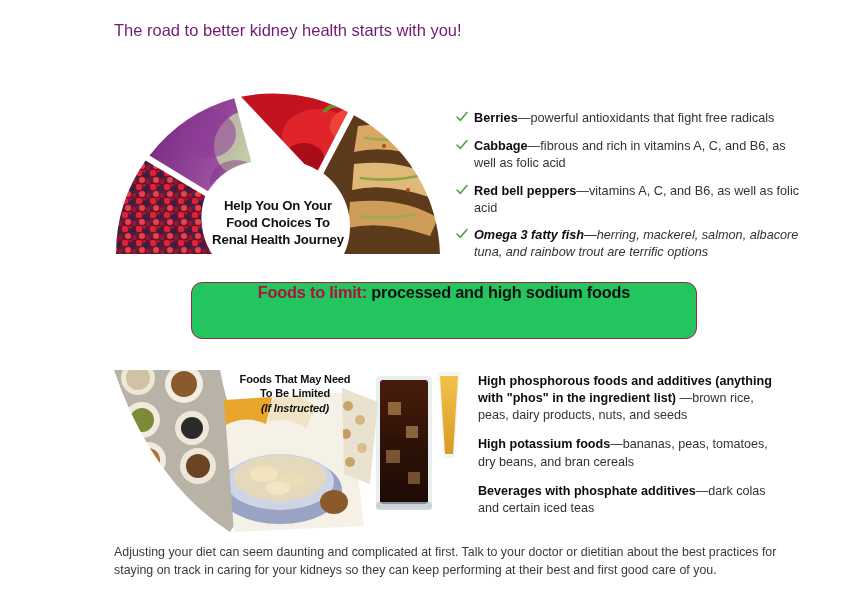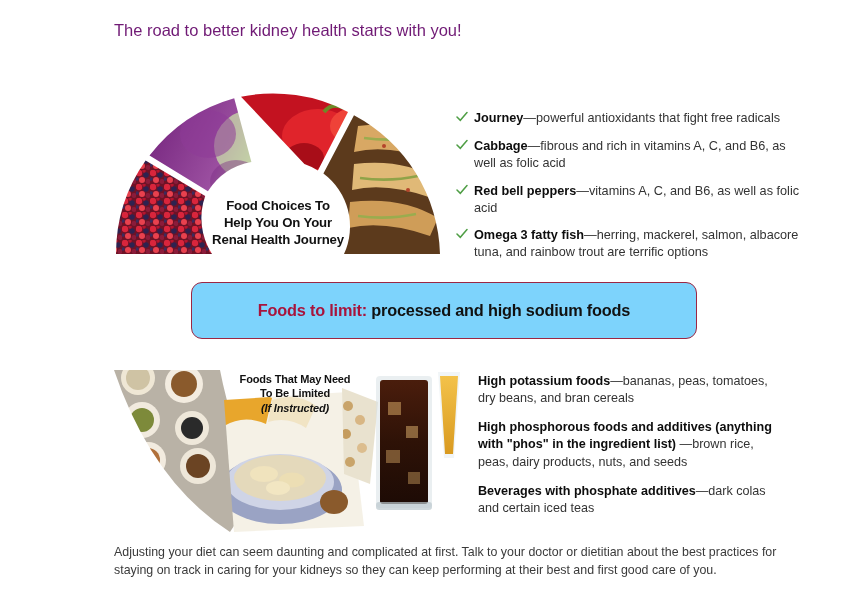--- a/index.html
+++ b/index.html
@@ -62,42 +62,41 @@
     width: 348px;
   }
   .benefit {
     position: relative;
     padding-left: 18px;
     margin-bottom: 11px;
     font-size: 12.7px;
     line-height: 1.33;
     color: #333333;
   }
-  .benefit:last-child { margin-bottom: 0; }
+  .benefit:last-child { margin-bottom: 0; font-style: italic; }
   .check {
     position: absolute;
     left: 0;
     top: 1px;
     width: 12px;
     height: 12px;
   }
   .benefit b { color: #0d0d0d; font-weight: bold; }
 
   
   .limit-box {
     position: absolute;
     left: 191px;
     top: 282px;
     width: 506px;
     height: 57px;
     border: 1.6px solid #9c2743;
     border-radius: 11px;
-    background: #7dd3fc;
+    background: #22c55e;
     display: flex;
-    align-items: center;
     justify-content: center;
   }
   .limit-text {
     font-size: 16.3px;
     font-weight: bold;
     color: #111111;
     letter-spacing: -0.2px;
     white-space: nowrap;
   }
   .limit-text .accent { color: #a8143c; }
@@ -217,33 +216,33 @@
       </defs>
 
       <g>
         <path d="M 8 168 A 162 162 0 0 1 37.6 74.6 L 97.2 110.0 A 66 66 0 0 0 104 168 Z" fill="url(#pBerries)"></path>
         <path d="M 41.5 69.6 A 162 162 0 0 1 126.2 12.3 L 143.4 76.0 A 66 66 0 0 0 99.9 105.2 Z" fill="url(#pCabbageTex)"></path>
         <path d="M 133.0 10.7 A 162 162 0 0 1 240.0 25.9 L 209.9 84.4 A 66 66 0 0 0 196.4 77.9 Z" fill="url(#pPeppers)"></path>
         <path d="M 246.0 29.2 A 162 162 0 0 1 332 168 L 236 168 A 66 66 0 0 0 215.4 87.5 Z" fill="url(#pFish)"></path>
       </g>
     </svg>
     <div class="fan-caption">
+      <div>Help You On Your</div>
       <div>Food Choices To</div>
-      <div>Help You On Your</div>
       <div>Renal Health Journey</div>
     </div>
   </div>
 
   <div class="benefits">
 
     <div class="benefit">
       <svg class="check" viewBox="0 0 12 12">
         <path d="M1 6 L4.3 9.3 L11 1.6" stroke="#4f9e45" stroke-width="1.5" fill="none" stroke-linecap="round"></path>
       </svg>
-      <b>Journey</b><span>—</span><span>powerful antioxidants that fight free radicals</span>
+      <b>Berries</b><span>—</span><span>powerful antioxidants that fight free radicals</span>
     </div>
 
     <div class="benefit">
       <svg class="check" viewBox="0 0 12 12">
         <path d="M1 6 L4.3 9.3 L11 1.6" stroke="#4f9e45" stroke-width="1.5" fill="none" stroke-linecap="round"></path>
       </svg>
       <b>Cabbage</b><span>—</span><span>fibrous and rich in vitamins A, C, and B6, as well as folic acid</span>
     </div>
 
     <div class="benefit">
@@ -345,25 +344,25 @@
     <div class="collage2-caption">
       <div>Foods That May Need</div>
       <div>To Be Limited</div>
       <div class="ital">(If Instructed)</div>
     </div>
   </div>
 
   <div class="limits">
 
     <div class="limit-item">
+      <b>High phosphorous foods and additives (anything with "phos" in the ingredient list)</b> <span>—</span><span>brown rice, peas, dairy products, nuts, and seeds</span>
+    </div>
+
+    <div class="limit-item">
       <b>High potassium foods</b><span>—</span><span>bananas, peas, tomatoes, dry beans, and bran cereals</span>
-    </div>
-
-    <div class="limit-item">
-      <b>High phosphorous foods and additives (anything with "phos" in the ingredient list)</b> <span>—</span><span>brown rice, peas, dairy products, nuts, and seeds</span>
     </div>
 
     <div class="limit-item">
       <b>Beverages with phosphate additives</b><span>—</span><span>dark colas and certain iced teas</span>
     </div>
 
   </div>
 
   <div class="footer">Adjusting your diet can seem daunting and complicated at first. Talk to your doctor or dietitian about the best practices for staying on track in caring for your kidneys so they can keep performing at their best and first good care of you.</div>
 

